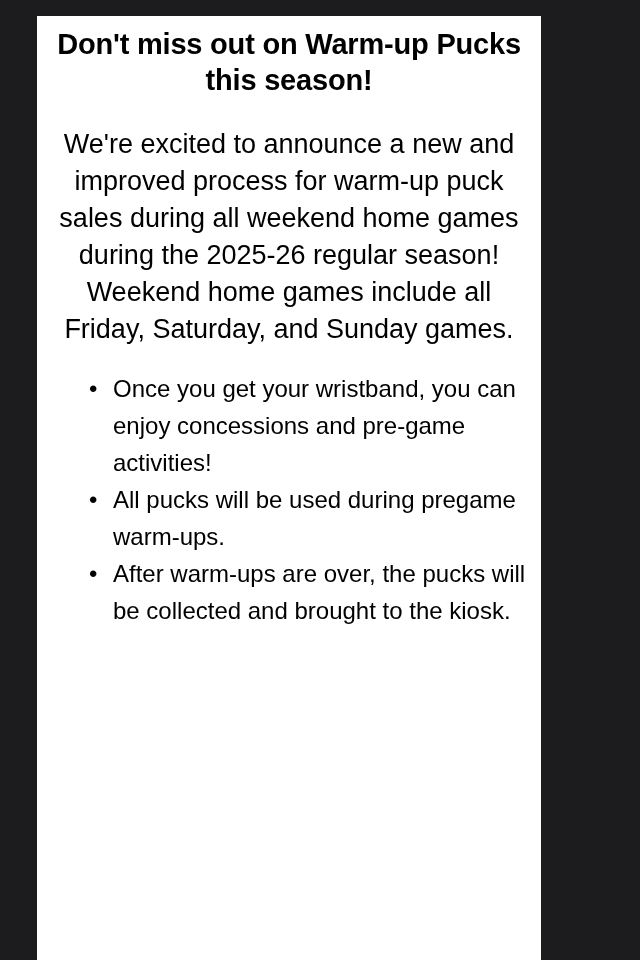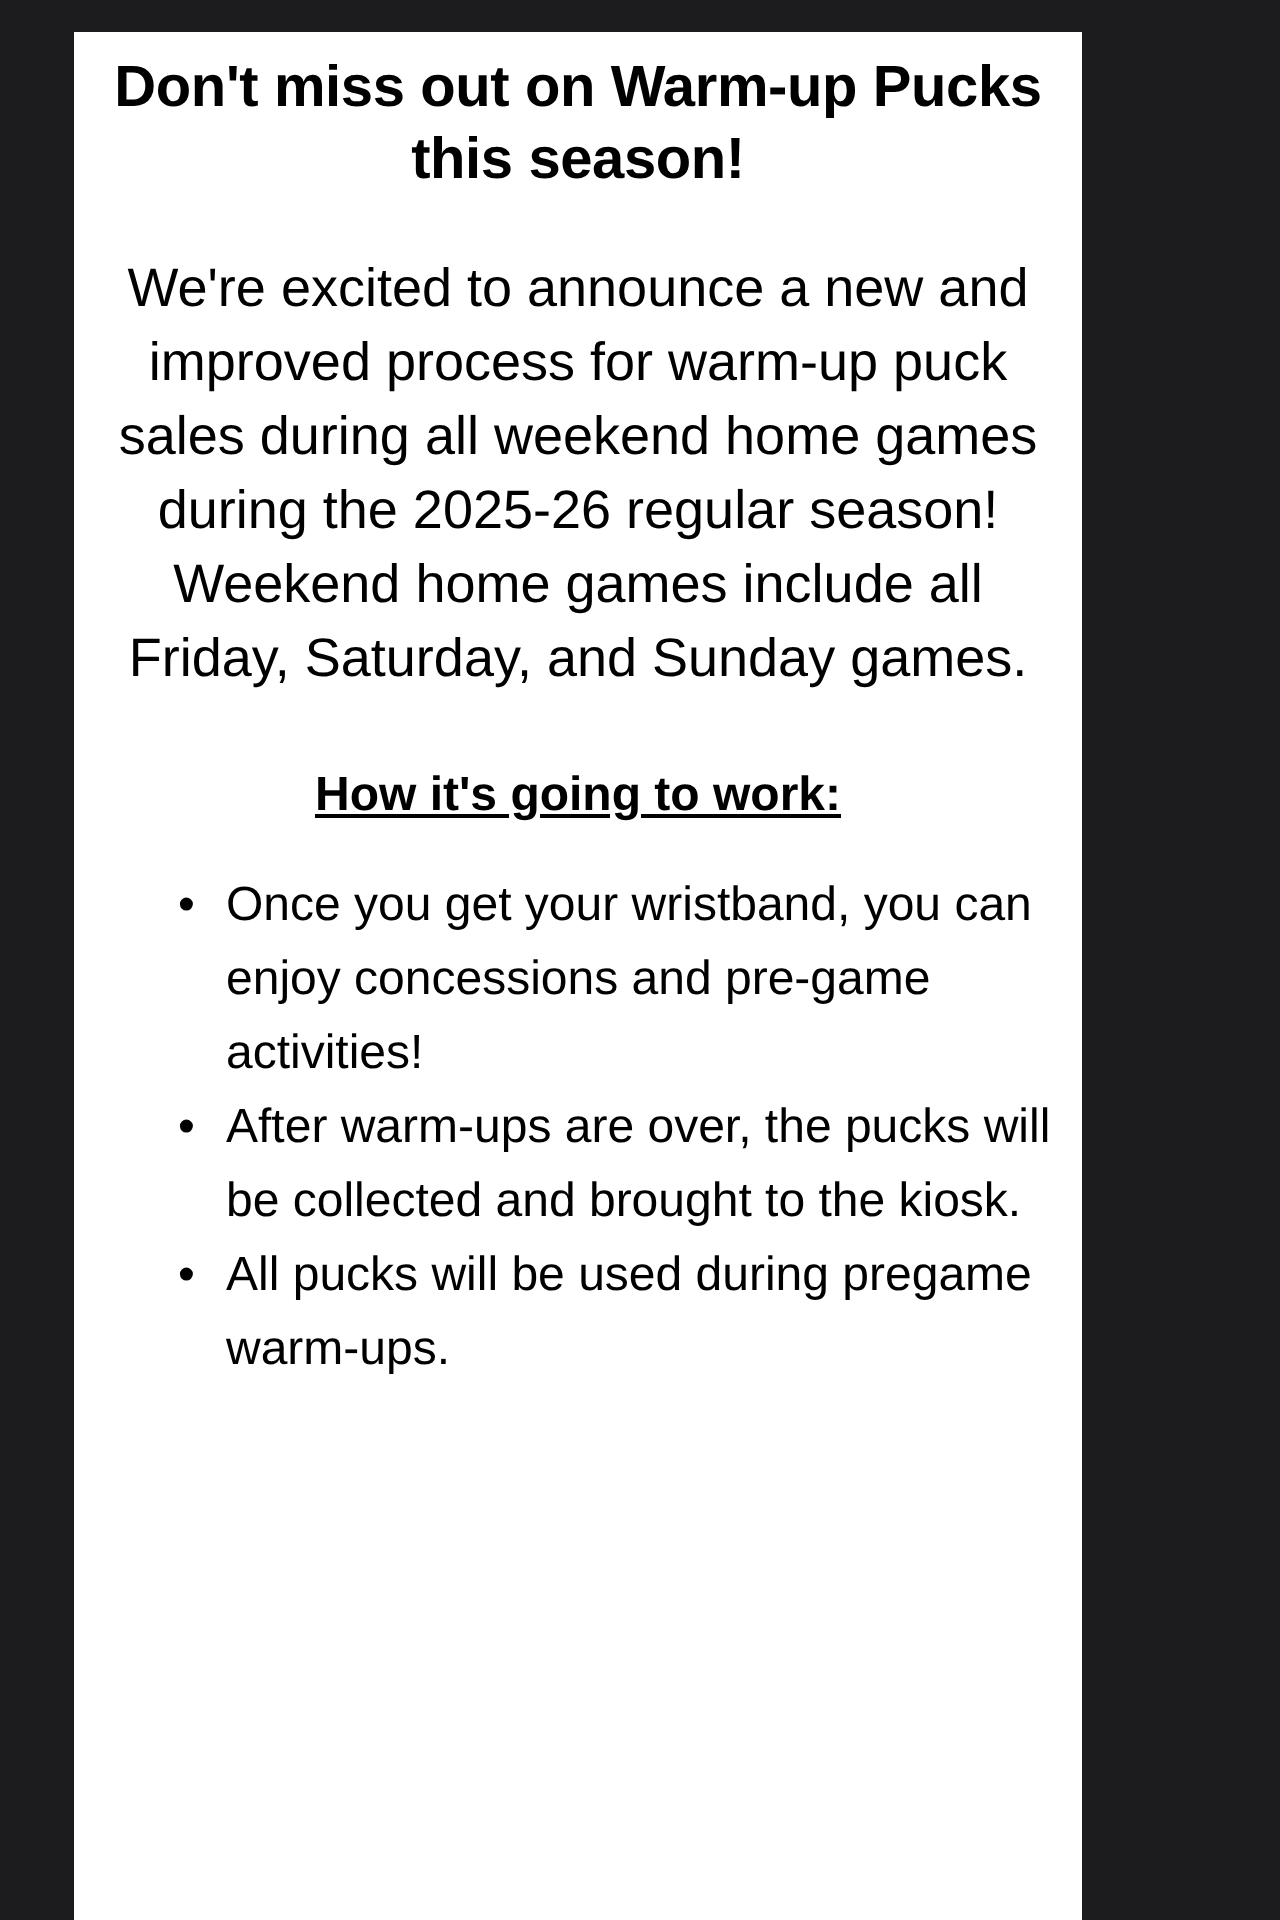--- a/index.html
+++ b/index.html
@@ -115,22 +115,21 @@
 
   <div class="bar-left"></div>
   <div class="bar-right"></div>
 
   <div class="page">
 
     <h1 class="headline">Don't miss out on Warm-up Pucks this season!</h1>
 
     <p class="intro">We're excited to announce a new and improved process for warm-up puck sales during all weekend home games during the 2025-26 regular season! Weekend home games include all Friday, Saturday, and Sunday games.</p>
 
-    <h2 class="section-heading">How it's going to work:</h2>
 
     <ul class="steps">
         <li><span>Once you get your wristband, you can enjoy concessions and pre-game activities!</span></li>
+        <li><span>All pucks will be used during pregame warm-ups.</span></li>
         <li><span>After warm-ups are over, the pucks will be collected and brought to the kiosk.</span></li>
-        <li><span>All pucks will be used during pregame warm-ups.</span></li>
       </ul>
 
   </div>
 </div>
 
 </body></html>

